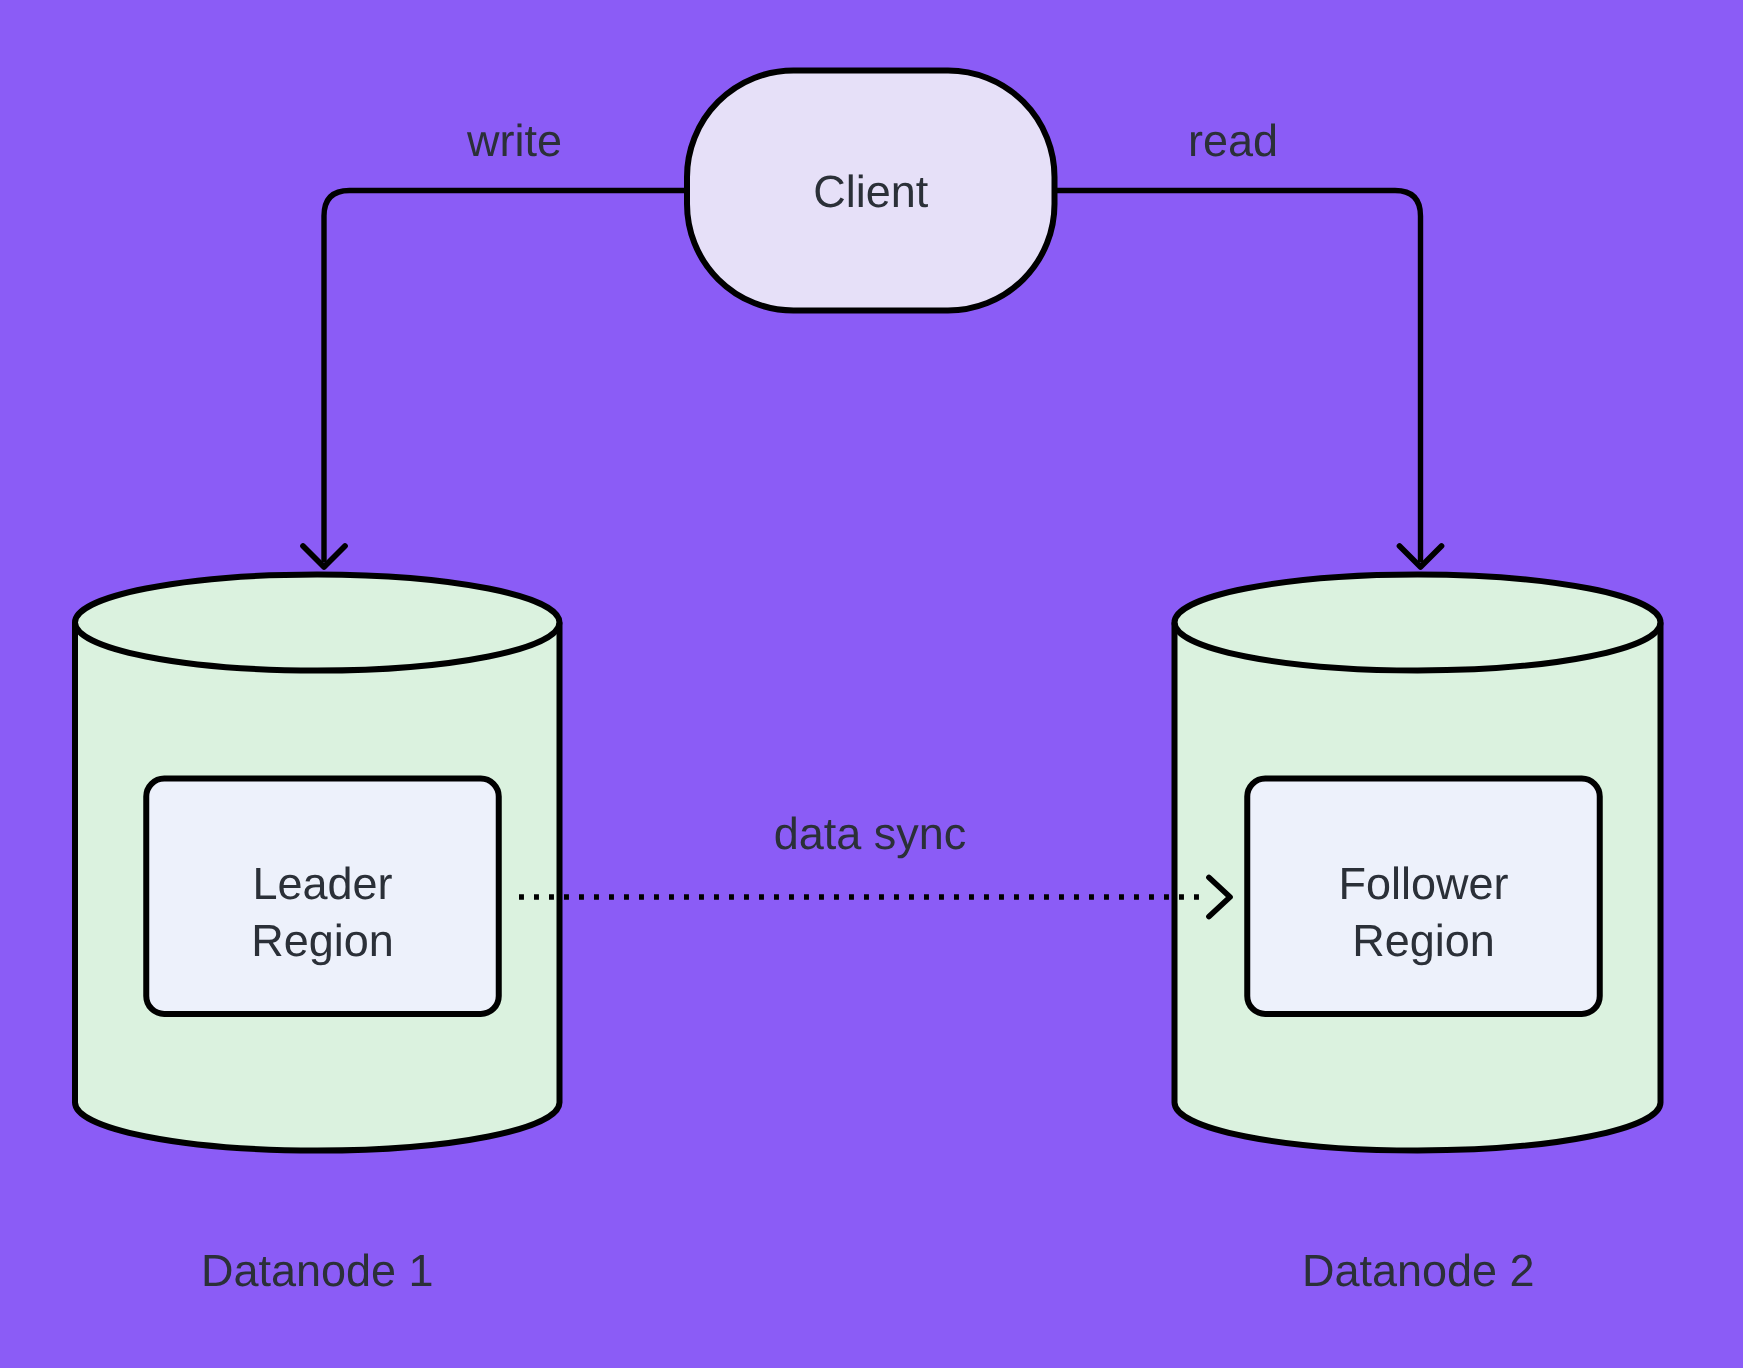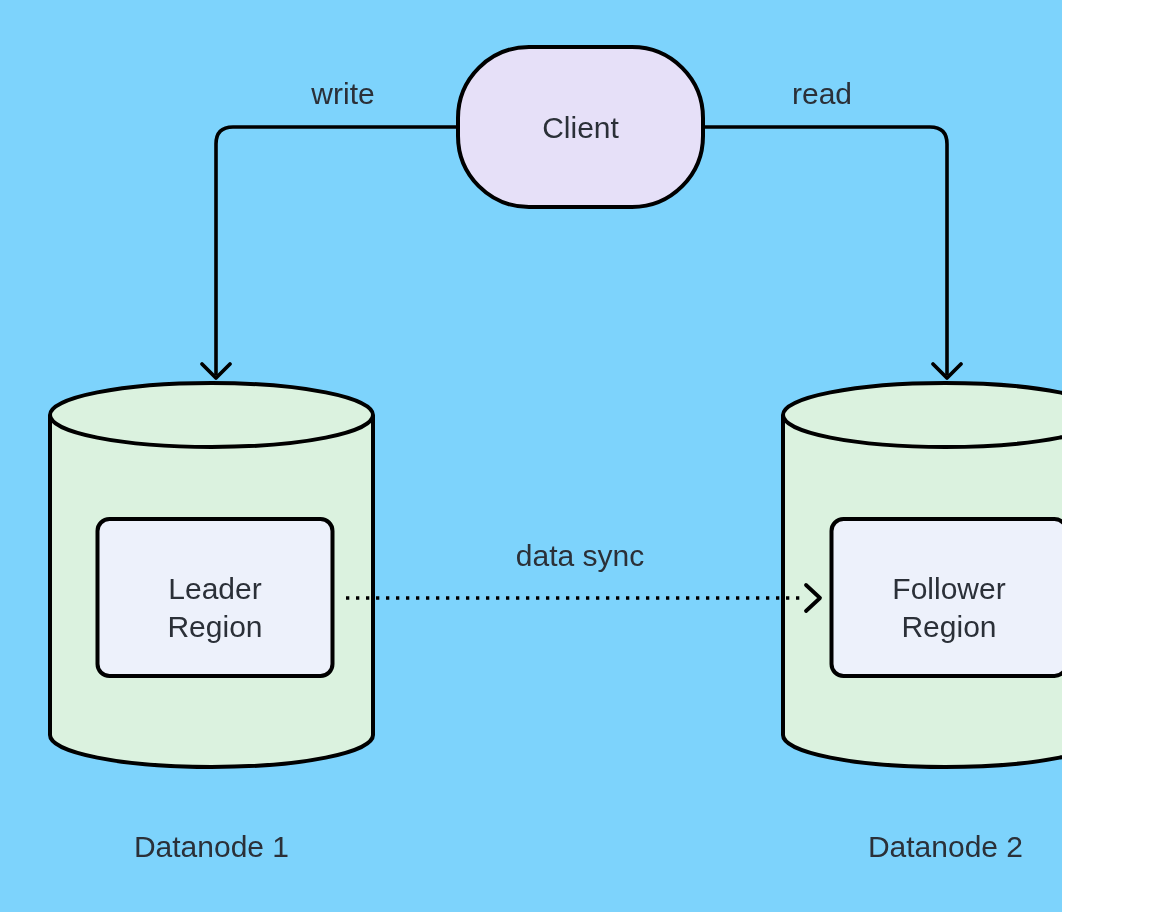--- a/index.html
+++ b/index.html
@@ -2,23 +2,23 @@
 <html><head>
 <meta charset="utf-8">
 <style>
   html, body {
     margin: 0;
     padding: 0;
     background: #ffffff;
   }
   .canvas {
     position: relative;
-    width: 1062px;
+    width: 1162px;
     height: 912px;
-    background: #7dd3fc;
+    background: #8b5cf6;
     overflow: hidden;
   }
   svg {
     display: block;
   }
   svg text {
     font-family: "Liberation Sans", sans-serif;
     font-size: 30px;
     font-weight: 400;
   }

